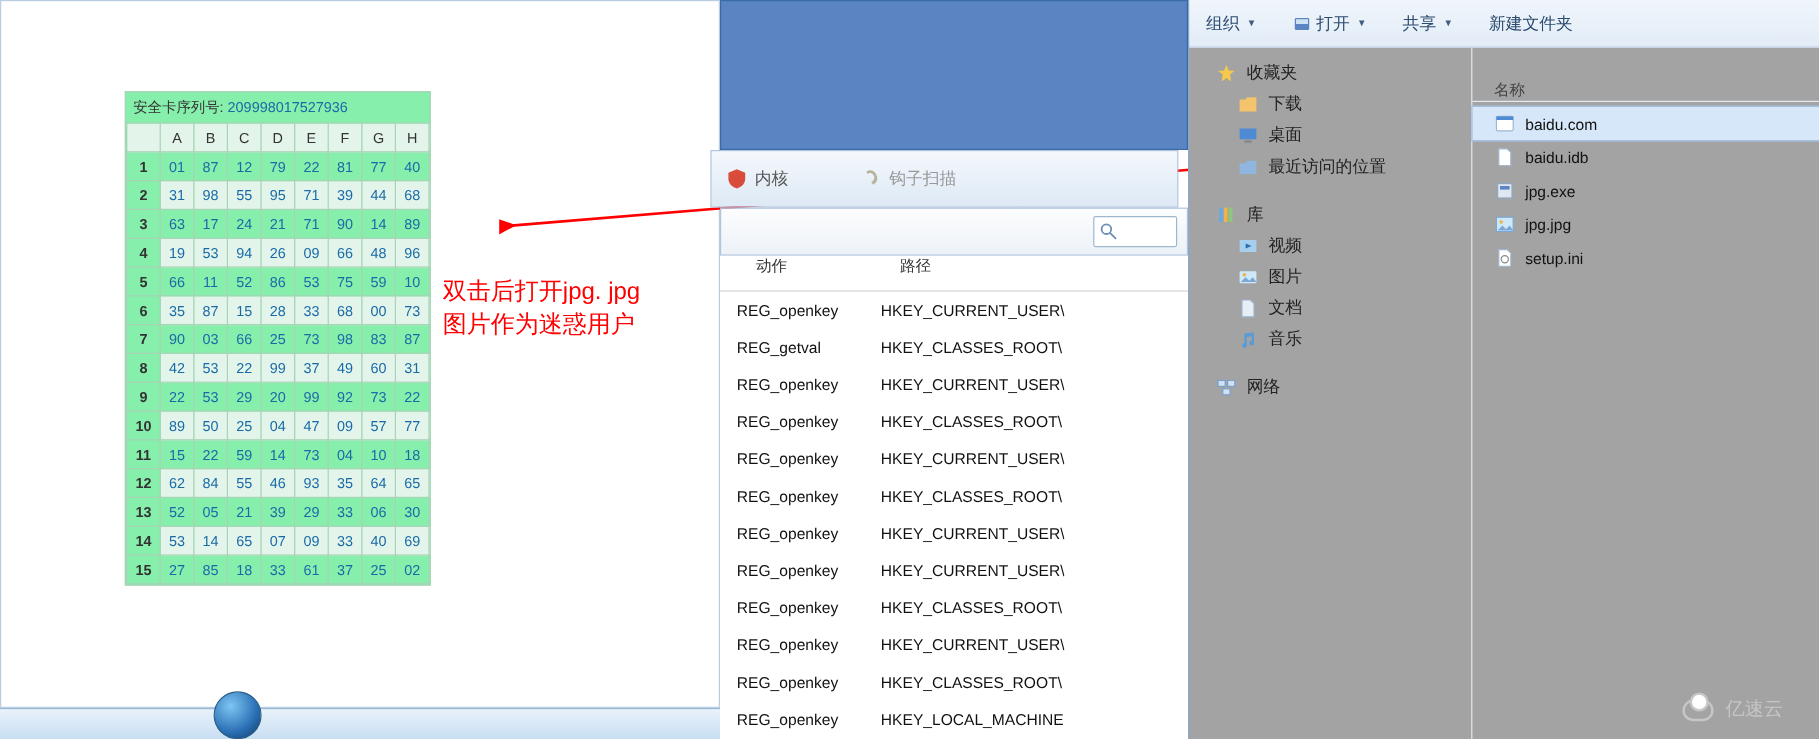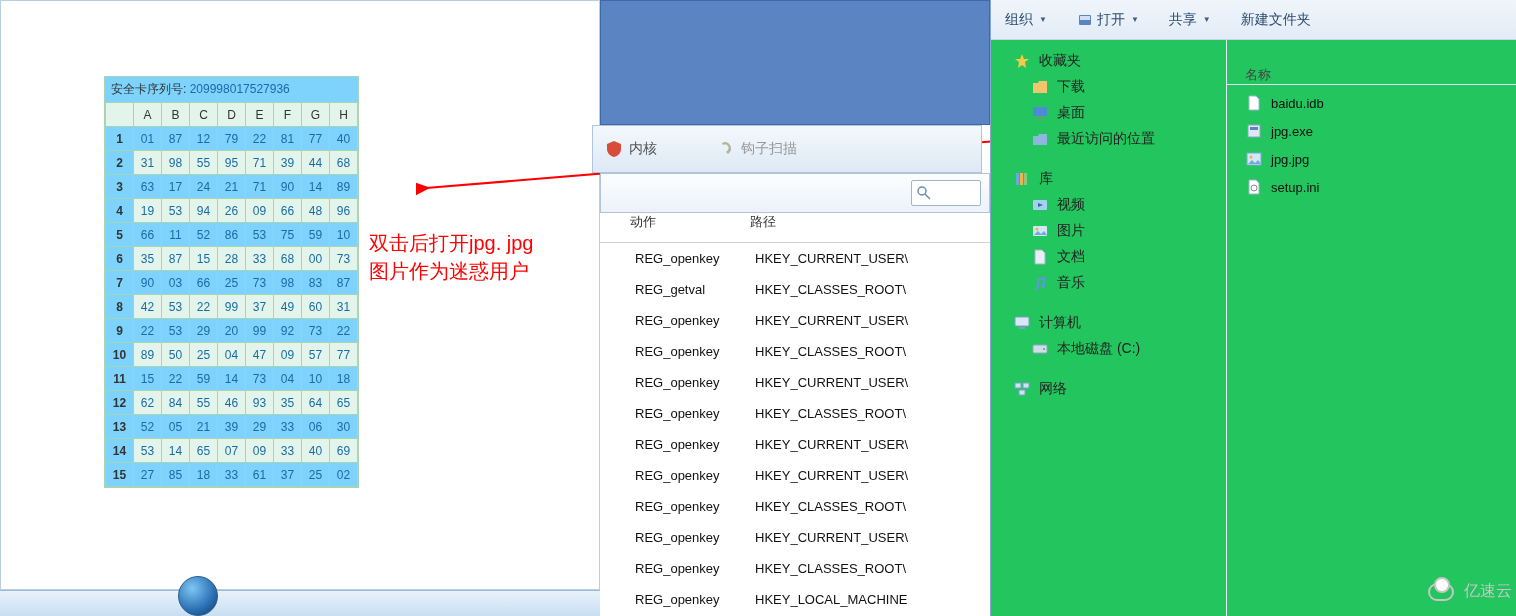--- a/index.html
+++ b/index.html
@@ -1,57 +1,57 @@
 <!DOCTYPE html>
 <html><head>
 <meta charset="utf-8">
 <style>
 *{box-sizing:border-box;margin:0;padding:0;font-family:"Microsoft YaHei",SimSun,Arial,sans-serif}
 body{width:1516px;height:616px;background:#fff;position:relative;overflow:hidden}
 .left-pane{position:absolute;left:0;top:0;width:600px;height:590px;border:1px solid #b8cde0}
-.card-box{position:absolute;left:103px;top:75px;border:1px solid #a9d3b6;background:#7dd3fc;font-size:12px}
+.card-box{position:absolute;left:103px;top:75px;border:1px solid #a9d3b6;background:#86efac;font-size:12px}
 .card-title{padding:4px 6px;color:#333}
 .card-title .serial{color:#1a6aa8}
 .card-table{border-collapse:collapse}
 .card-table th,.card-table td{border:1px solid #a9d3b6;width:28px;height:24px;text-align:center;color:#1a6aa8;font-weight:normal;font-size:12px}
 .card-table th{background:#e3f5ea;color:#333}
 .card-table .rowhdr{color:#333;font-weight:bold}
 .card-table td.hi{background:#e3f5ea}
 .annotation{position:absolute;left:368px;top:228px;color:#f00;font-size:20px;line-height:28px;font-family:SimSun,serif}
 .arrow{position:absolute;left:416px;top:120px;width:838px;height:80px;pointer-events:none}
 .mid-blue{position:absolute;left:600px;top:0;width:390px;height:125px;background:#5b85c2;border:1px solid #3a6aa8}
 .mid-toolbar{position:absolute;left:592px;top:125px;width:390px;height:48px;background:linear-gradient(#f4f8fc,#dde9f5);border:1px solid #b0c4de;display:flex;align-items:center;padding:0 12px;gap:60px}
 .mid-toolbar .tbtn{display:flex;align-items:center;gap:6px;color:#555;font-size:14px}
 .mid-toolbar .tbtn.gray{color:#999}
 .mid-search{position:absolute;left:600px;top:173px;width:390px;height:40px;background:linear-gradient(#fdfdfd,#ecf2f8);border:1px solid #b0c4de;display:flex;justify-content:flex-end;align-items:center;padding:0 8px}
 .mid-search .searchbox{width:70px;height:26px;border:1px solid #9fb6cf;background:#fff;border-radius:2px;display:flex;align-items:center;padding:0 4px}
 .mid-header{position:absolute;left:600px;top:213px;width:390px;height:30px;border-bottom:1px solid #d3d3d3;display:flex;align-items:flex-start;font-size:13px;color:#333}
 .mid-header>div:first-child{width:150px;padding-left:30px}
 .mid-header>div:last-child{padding-left:0}
-.mid-rows{position:absolute;left:605px;top:243px;width:390px}
+.mid-rows{position:absolute;left:584px;top:243px;width:390px}
 .mid-row{height:31px;display:flex;align-items:center;font-size:13px;color:#111}
 .mid-row>div:first-child{width:150px;padding-left:30px}
 .mid-row>div:last-child{padding-left:0;white-space:nowrap;overflow:hidden}
-.explorer{position:absolute;left:990px;top:0;width:526px;height:616px;background:#22c55e;border-left:1px solid #8aa8cf}
+.explorer{position:absolute;left:990px;top:0;width:526px;height:616px;background:#a3a3a3;border-left:1px solid #8aa8cf}
 .exp-toolbar{height:40px;background:linear-gradient(#f0f5fb,#e2ecf7);display:flex;align-items:center;padding:0 14px;gap:30px;border-bottom:1px solid #c6d6e8;font-size:14px;color:#2b4a6f}
 .exp-toolbar .tb{display:flex;align-items:center;gap:4px}
 .exp-toolbar .tb .drop{font-size:8px;color:#3e5d80;margin-left:2px}
 .exp-body{display:flex;height:calc(100% - 40px)}
 .nav{width:236px;border-right:1px solid #e2e8ef;padding:8px 0;font-size:14px;color:#222}
 .nav-section{margin-bottom:14px}
 .nav-item{display:flex;align-items:center;gap:8px;padding:4px 10px 4px 22px;cursor:default}
 .nav-item.child{padding-left:40px}
 .nav-ico{width:18px;height:18px;display:inline-flex;align-items:center;justify-content:center}
 .filepane{flex:1;padding:0}
 .fp-header{height:45px;display:flex;align-items:flex-end;padding-left:18px;font-size:13px;color:#444;border-bottom:1px solid #e4eaf1}
 .file-list{padding:4px 0}
 .file-row{height:28px;display:flex;align-items:center;gap:8px;padding-left:18px;font-size:13px;color:#111}
 .file-row.sel{background:#d6e7f9;outline:1px solid #a1c4ea}
 .fico{width:18px;height:18px;display:inline-flex;align-items:center;justify-content:center}
-.watermark{position:absolute;right:4px;bottom:14px;font-size:16px;color:#c6c6c6;display:flex;align-items:center;gap:10px}
+.watermark{position:absolute;right:30px;bottom:14px;font-size:16px;color:#c6c6c6;display:flex;align-items:center;gap:10px}
 .watermark .cloud{width:26px;height:18px;border:2px solid #c6c6c6;border-radius:10px;position:relative}
 .watermark .cloud:before{content:"";position:absolute;left:4px;top:-8px;width:12px;height:12px;border:2px solid #c6c6c6;border-radius:50%;background:#fff}
 .taskbar{position:absolute;left:0;bottom:0;width:600px;height:26px;background:linear-gradient(#e9f2fb,#c8def2);border-top:1px solid #9cbad8}
 .taskbar .orb{position:absolute;left:178px;bottom:0;width:40px;height:40px;border-radius:50%;background:radial-gradient(circle at 35% 30%,#7ec6f4,#2a6fb4 60%,#103a60);border:1px solid #2a5d8a}
 svg{display:block}
 </style>
 </head>
 <body>
 
 <div class="left-pane">
@@ -446,54 +446,43 @@
                 <path d="M5 3 L13 2 V11 A2 2 0 1 1 11 9 V5 L7 6 V13 A2 2 0 1 1 5 11 Z" fill="#5b9bd5"></path>
               </svg>
             </span>
             <span>音乐</span>
           </div>
       </div>
       <div class="nav-section">
         <div class="nav-item">
             <span class="nav-ico">
               <svg width="16" height="14">
-                <rect x="1" y="1" width="14" height="9" rx="1" fill="#d9e6f3" stroke="#7aa0c9"></rect>
-                <rect x="5" y="11" width="6" height="2" fill="#7aa0c9"></rect>
-              </svg>
-            </span>
-            <span>计算机</span>
-          </div>
-        <div class="nav-item child">
-            <span class="nav-ico">
-              <svg width="16" height="12">
-                <rect x="1" y="2" width="14" height="8" rx="1" fill="#d3dde8" stroke="#8aa8c7"></rect>
-                <circle cx="12" cy="6" r="1" fill="#5fa05f"></circle>
-              </svg>
-            </span>
-            <span>本地磁盘 (C:)</span>
-          </div>
-      </div>
-      <div class="nav-section">
-        <div class="nav-item">
-            <span class="nav-ico">
-              <svg width="16" height="14">
                 <rect x="1" y="1" width="6" height="5" fill="#cfe1f4" stroke="#7aa0c9"></rect>
                 <rect x="9" y="1" width="6" height="5" fill="#cfe1f4" stroke="#7aa0c9"></rect>
                 <rect x="5" y="8" width="6" height="5" fill="#cfe1f4" stroke="#7aa0c9"></rect>
               </svg>
             </span>
             <span>网络</span>
           </div>
       </div>
     </div>
     <div class="filepane">
       <div class="fp-header">
           <span>名称</span>
         </div>
       <div class="file-list" id="file-list">
+          <div class="file-row sel">
+            <span class="fico">
+              <svg width="16" height="16">
+                <rect x="1" y="2" width="14" height="12" rx="1" fill="#fff" stroke="#9fb6cf"></rect>
+                <rect x="1" y="2" width="14" height="3" fill="#4e8bd4"></rect>
+              </svg>
+            </span>
+            <span>baidu.com</span>
+          </div>
           <div class="file-row">
             <span class="fico">
               <svg width="14" height="16">
                 <path d="M2 1 L9 1 L12 4 L12 15 L2 15 Z" fill="#fff" stroke="#9fb6cf"></path>
               </svg>
             </span>
             <span>baidu.idb</span>
           </div>
           <div class="file-row">
             <span class="fico">

